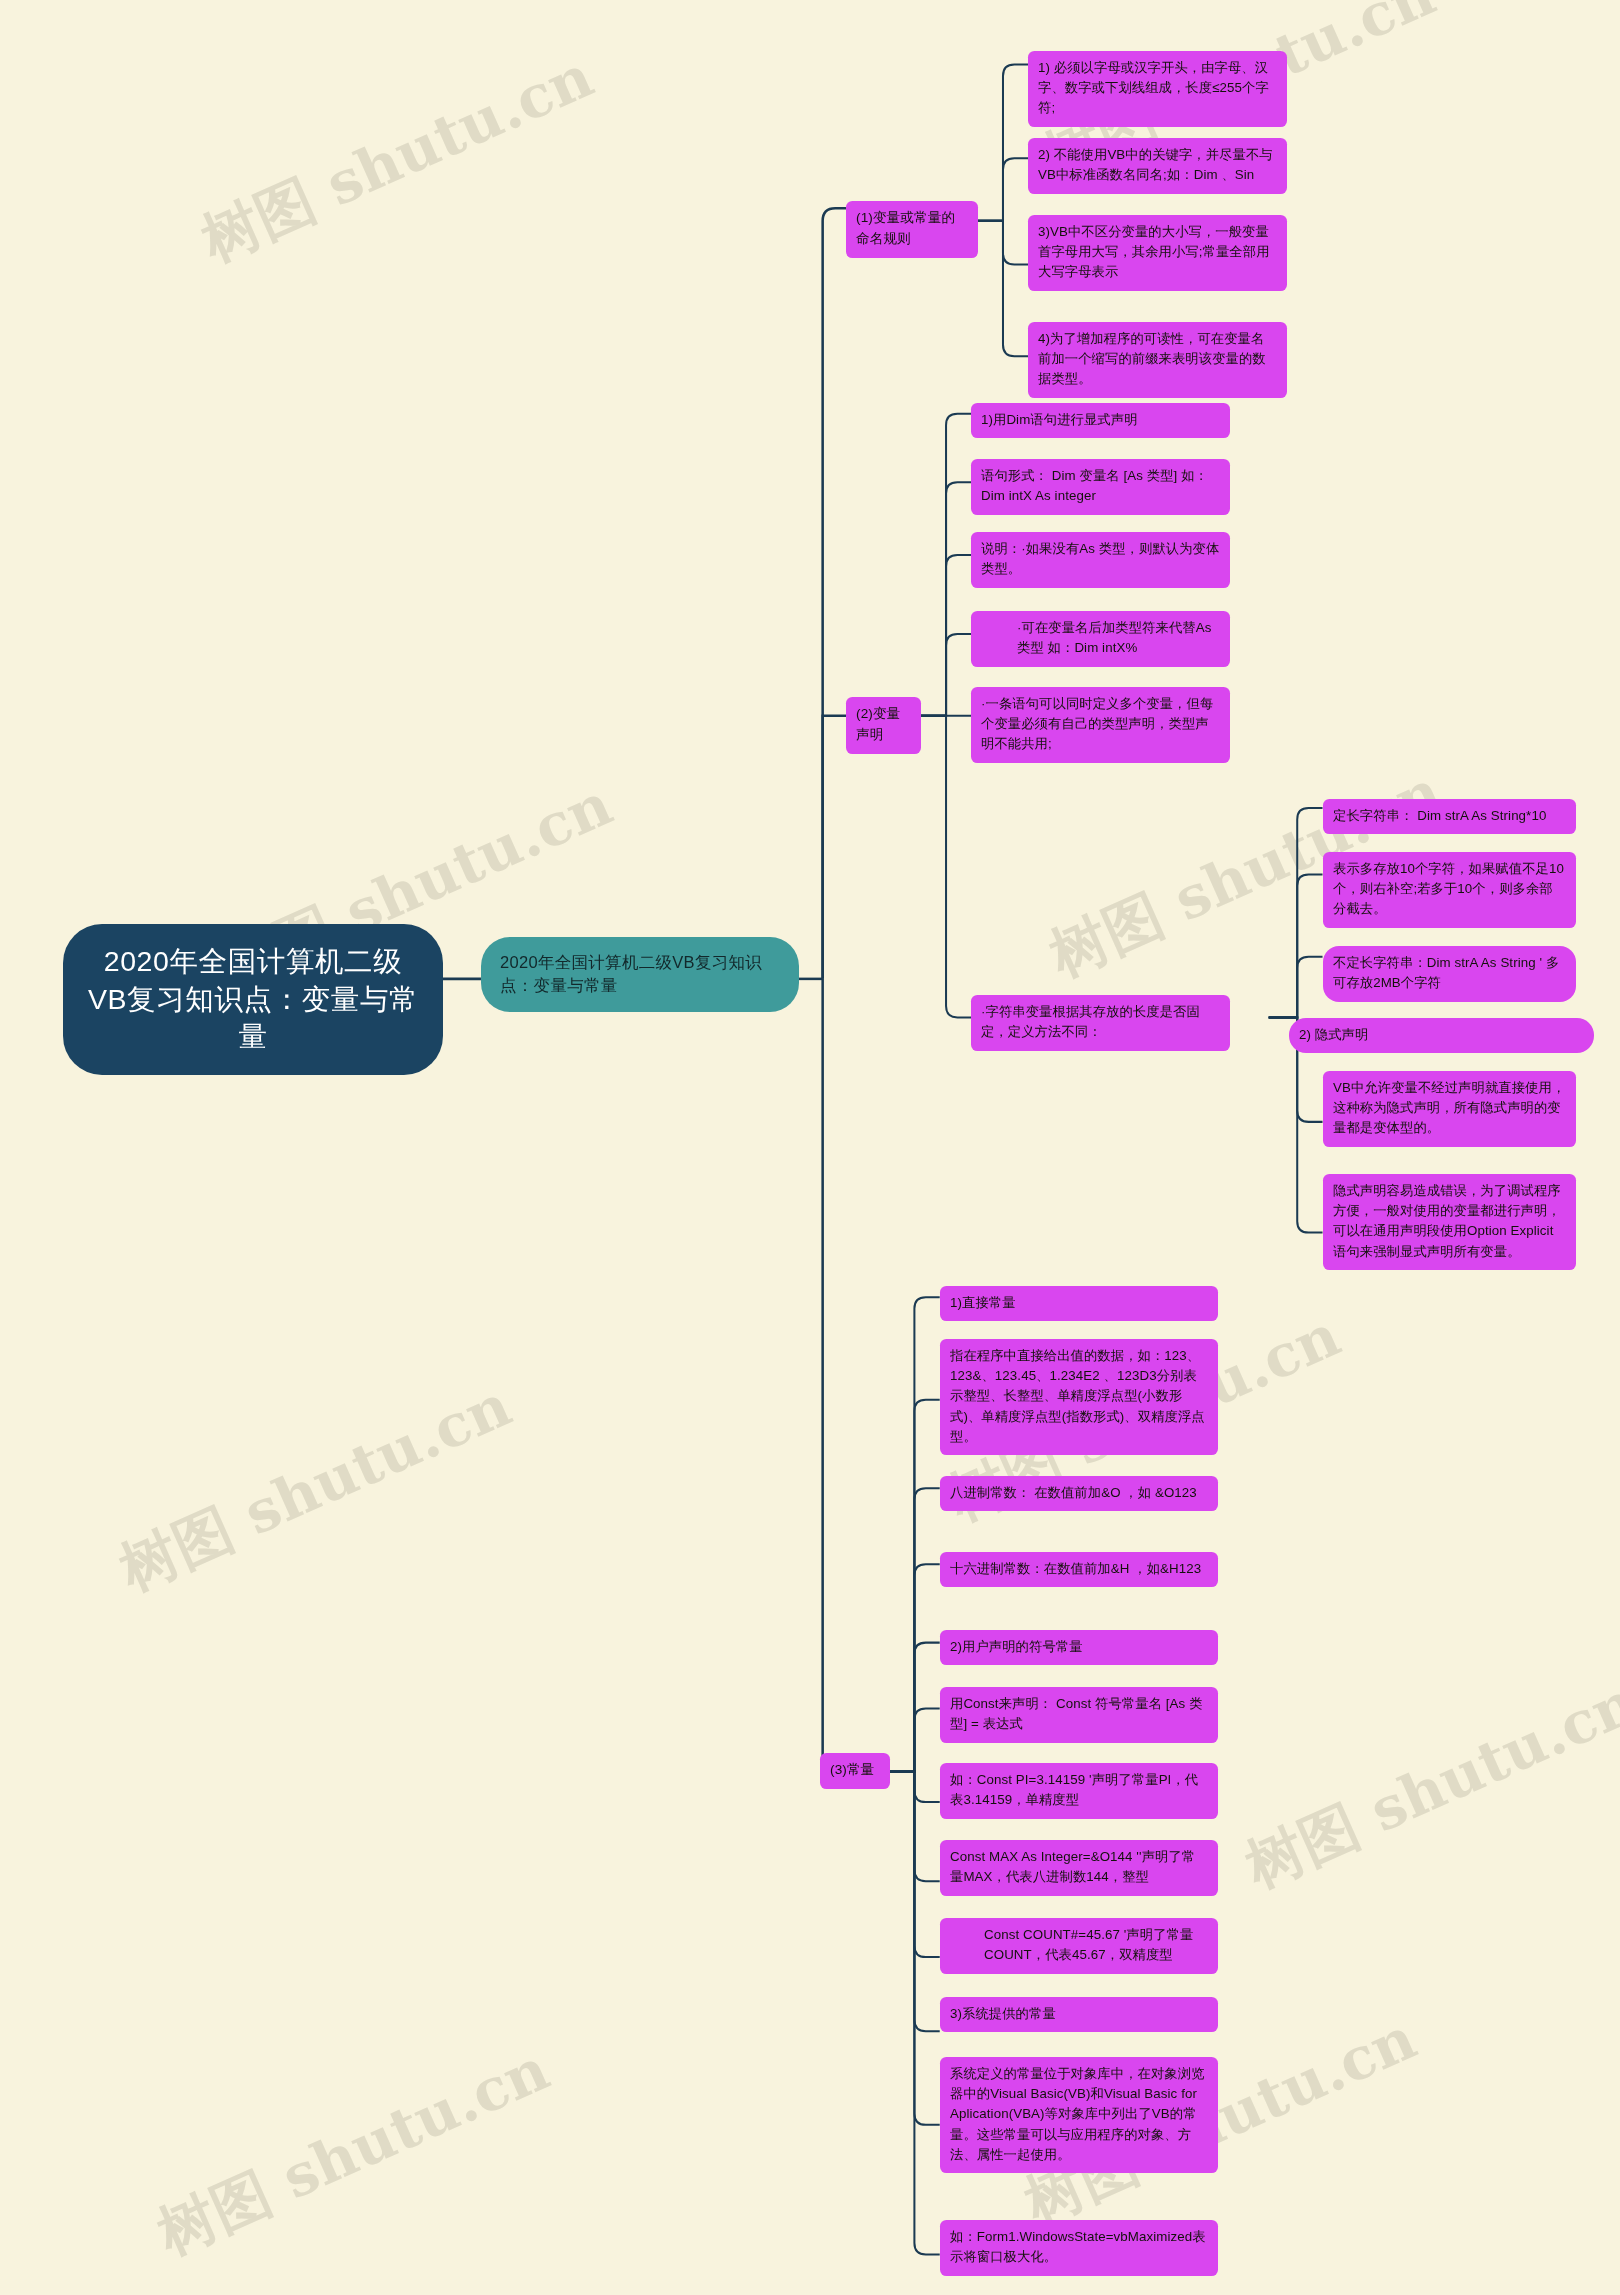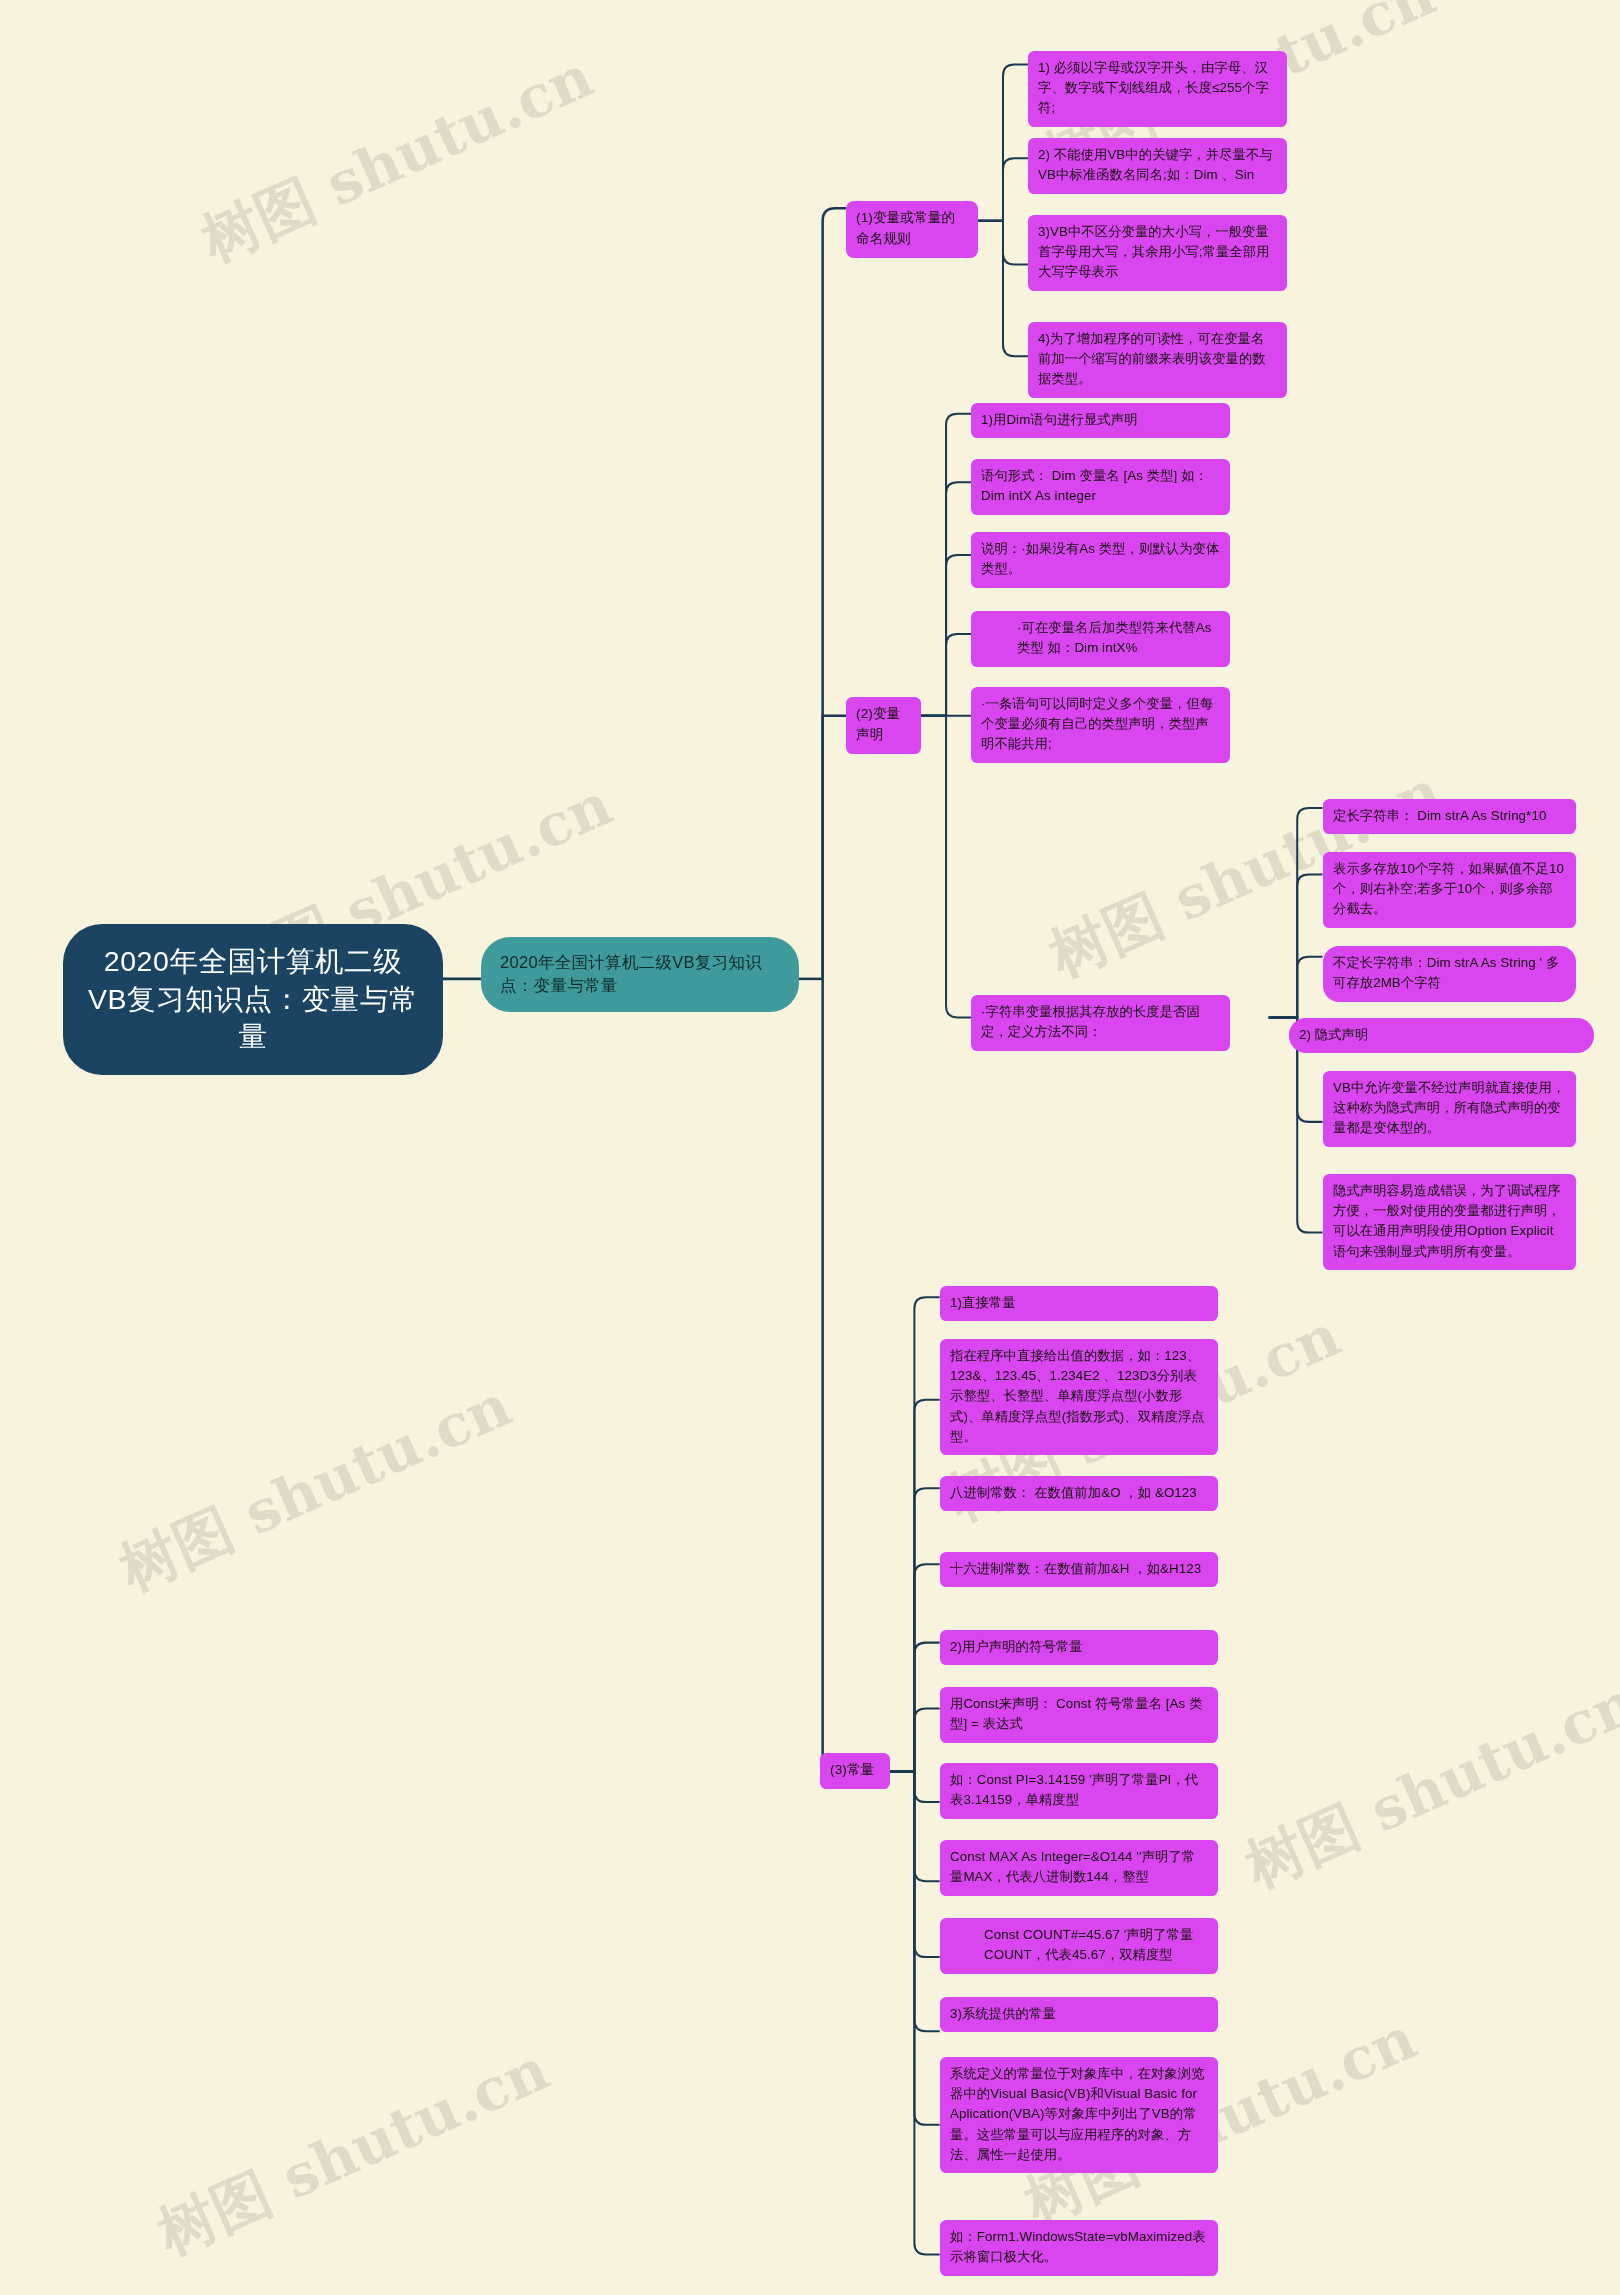--- a/index.html
+++ b/index.html
@@ -143,21 +143,21 @@
   </svg>
 
   <div id="root" style="left:63px; top:924px; width:380px;">
     <span>2020年全国计算机二级VB复习知识点：变量与常量</span>
   </div>
 
   <div id="l1" style="left:481px; top:937px; width:318px;">
     <span>2020年全国计算机二级VB复习知识点：变量与常量</span>
   </div>
 
-  <div class="node lv2" style="left:846px; top:201px; width:132px;border-radius:8px;">
+  <div class="node lv2" style="left:846px; top:201px; width:132px;">
     <span>(1)变量或常量的命名规则</span>
   </div>
 
   <div class="node leaf" style="left:1028px; top:51px; width:259px;">
     <span>1) 必须以字母或汉字开头，由字母、汉字、数字或下划线组成，长度≤255个字符;</span>
   </div>
   <div class="node leaf" style="left:1028px; top:138px; width:259px;">
     <span>2) 不能使用VB中的关键字，并尽量不与VB中标准函数名同名;如：Dim 、Sin</span>
   </div>
   <div class="node leaf" style="left:1028px; top:215px; width:259px;">

